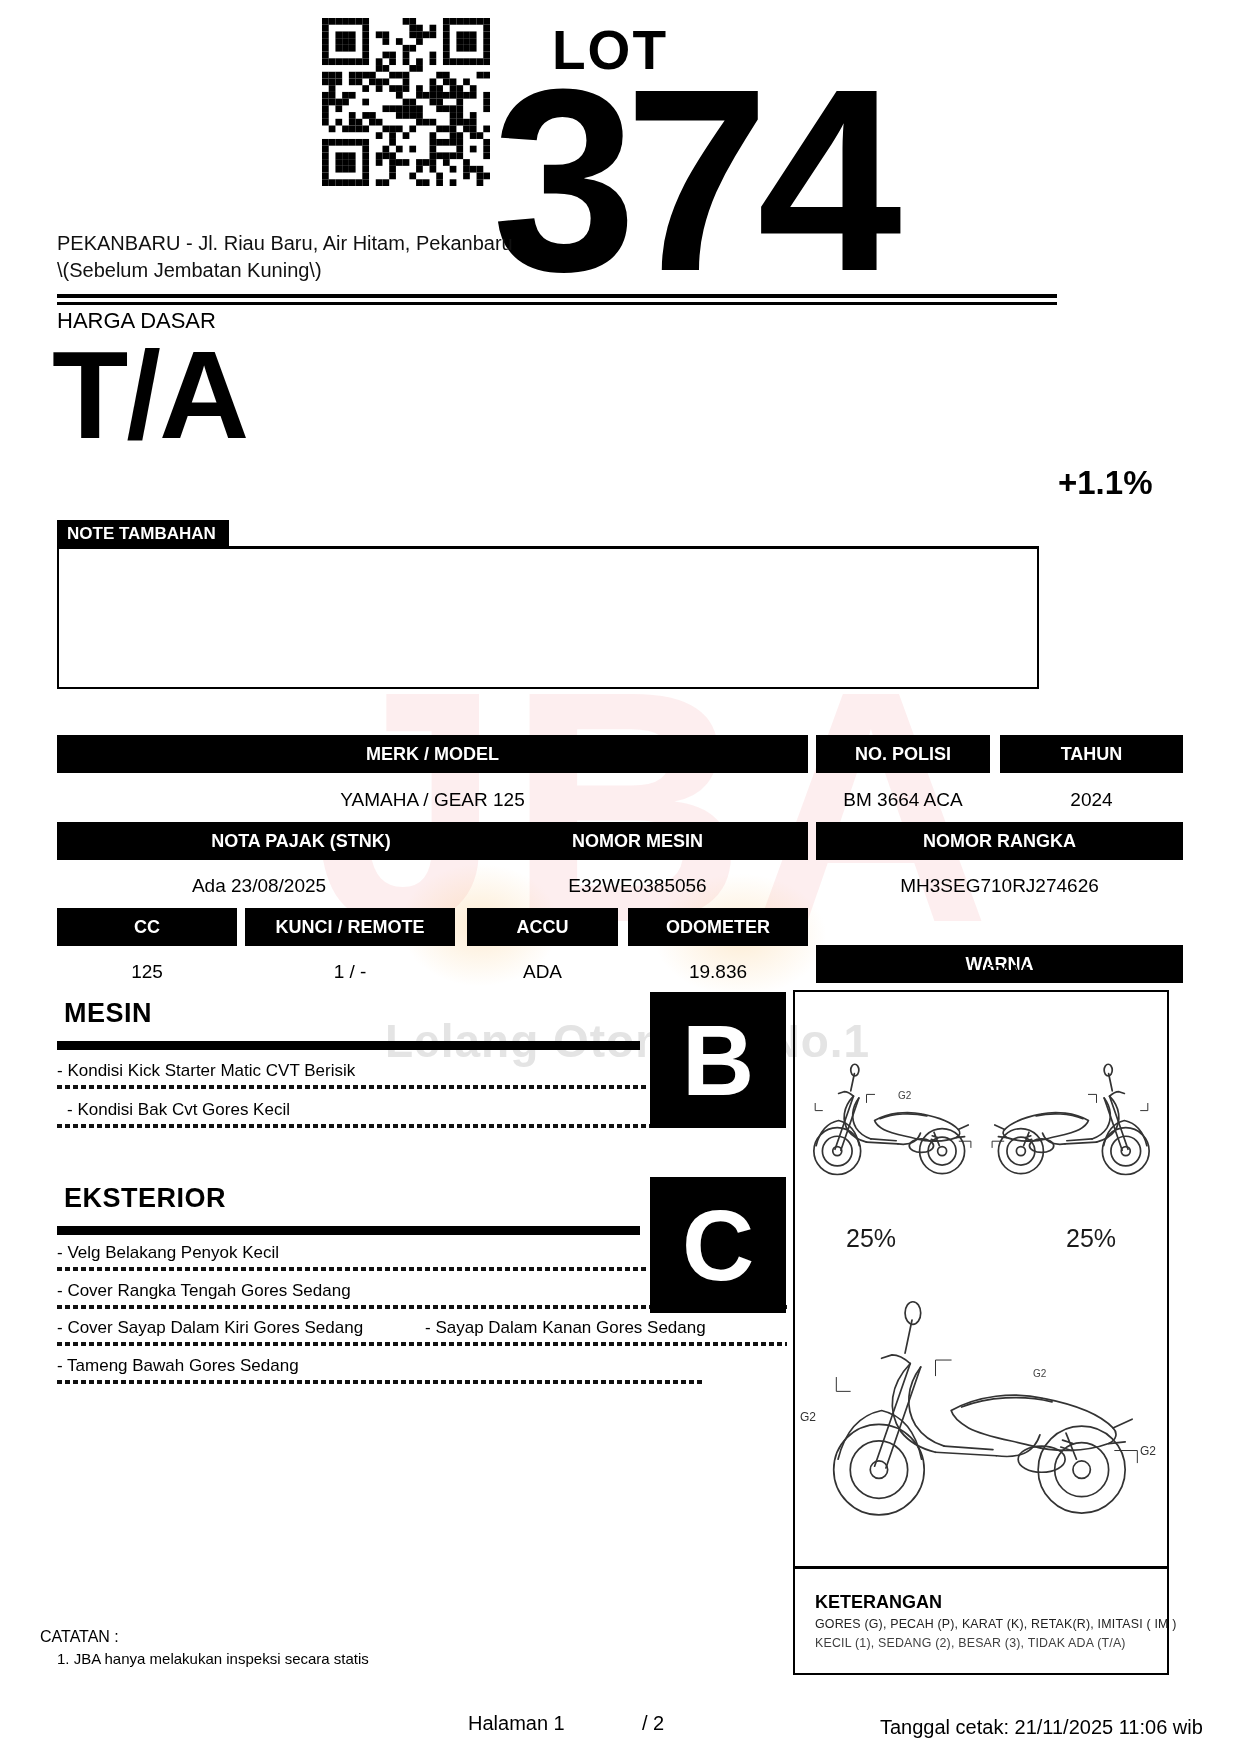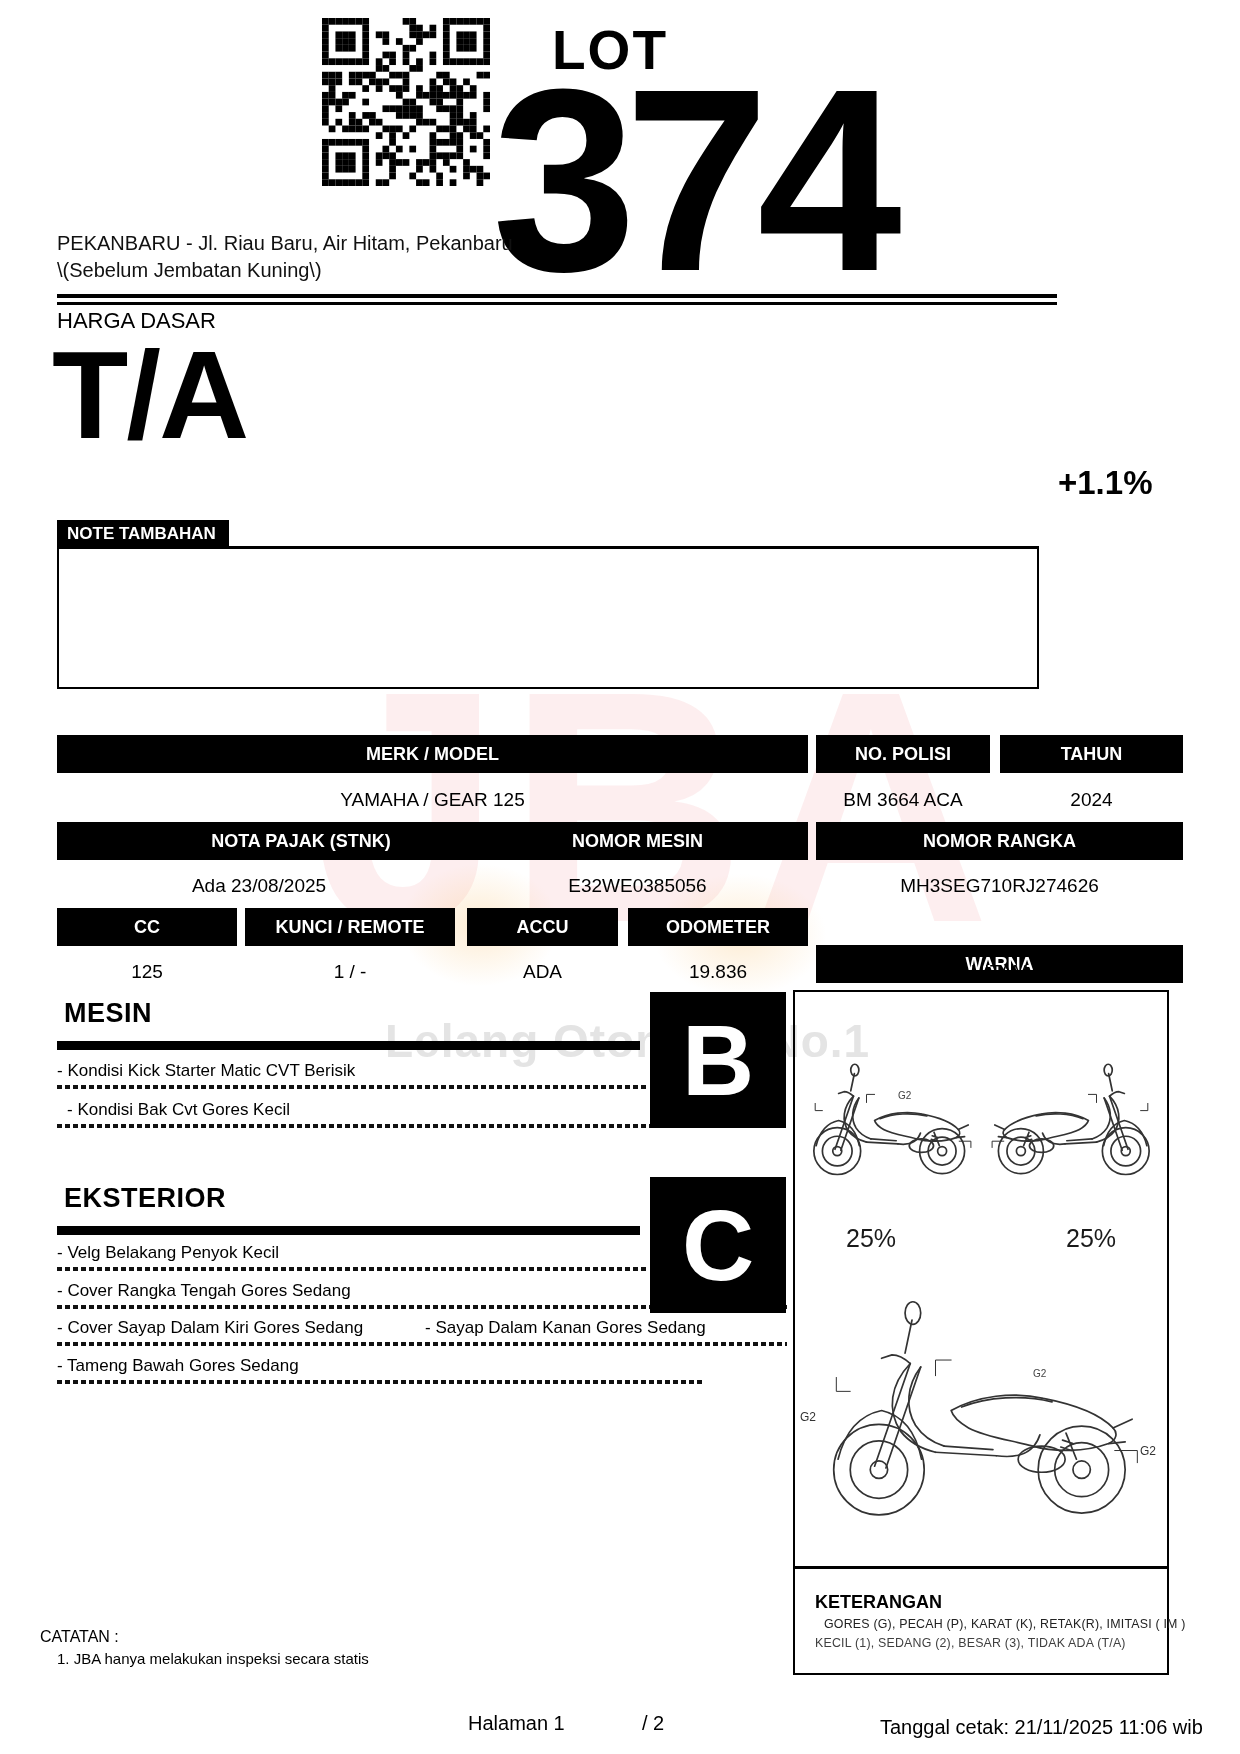--- a/index.html
+++ b/index.html
@@ -469,21 +469,21 @@
 
   <svg class="abs" style="left:800px;top:1265px;" width="362" height="290" viewBox="0 0 362 290">
     <use href="#scooterArt" transform="translate(5,15) scale(0.87)"></use>
   </svg>
   <div class="abs g2" style="left:800px;top:1410px;">G2</div>
   <div class="abs g2-sm" style="left:1033px;top:1368px;">G2</div>
   <div class="abs g2" style="left:1140px;top:1444px;">G2</div>
 
   <div class="abs ket" style="left:795px;top:1566px;width:372px;height:107px;"></div>
   <div class="abs ket-title" style="left:815px;top:1592px;">KETERANGAN</div>
-  <div class="abs ket-line" style="left:815px;top:1617px;margin-left:9px;">GORES (G), PECAH (P), KARAT (K), RETAK(R), IMITASI ( IM )</div>
+  <div class="abs ket-line" style="left:815px;top:1617px;">GORES (G), PECAH (P), KARAT (K), RETAK(R), IMITASI ( IM )</div>
   <div class="abs ket-line ket-line2" style="left:815px;top:1636px;">KECIL (1), SEDANG (2), BESAR (3), TIDAK ADA (T/A)</div>
 
   <div class="abs catatan-title" style="left:40px;top:1628px;">CATATAN :</div>
   <div class="abs catatan-item" style="left:57px;top:1650px;">1. JBA hanya melakukan inspeksi secara statis</div>
 
   <div class="abs footer-txt" style="left:468px;top:1712px;">Halaman 1</div>
   <div class="abs footer-txt" style="left:642px;top:1712px;">/ 2</div>
   <div class="abs footer-txt" style="left:880px;top:1716px;">Tanggal cetak: 21/11/2025 11:06 wib</div>
 
 </div>

